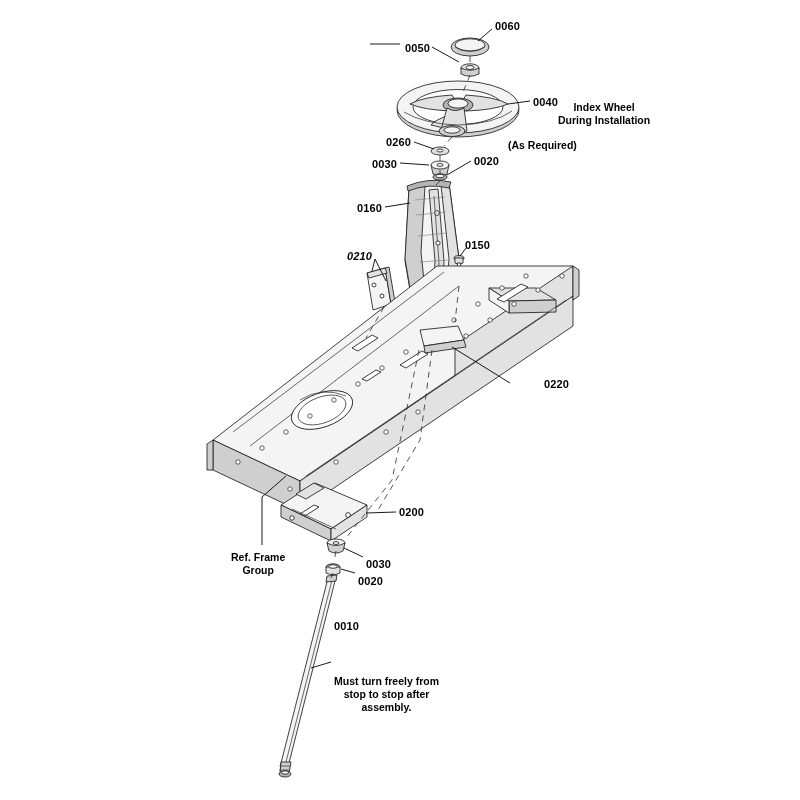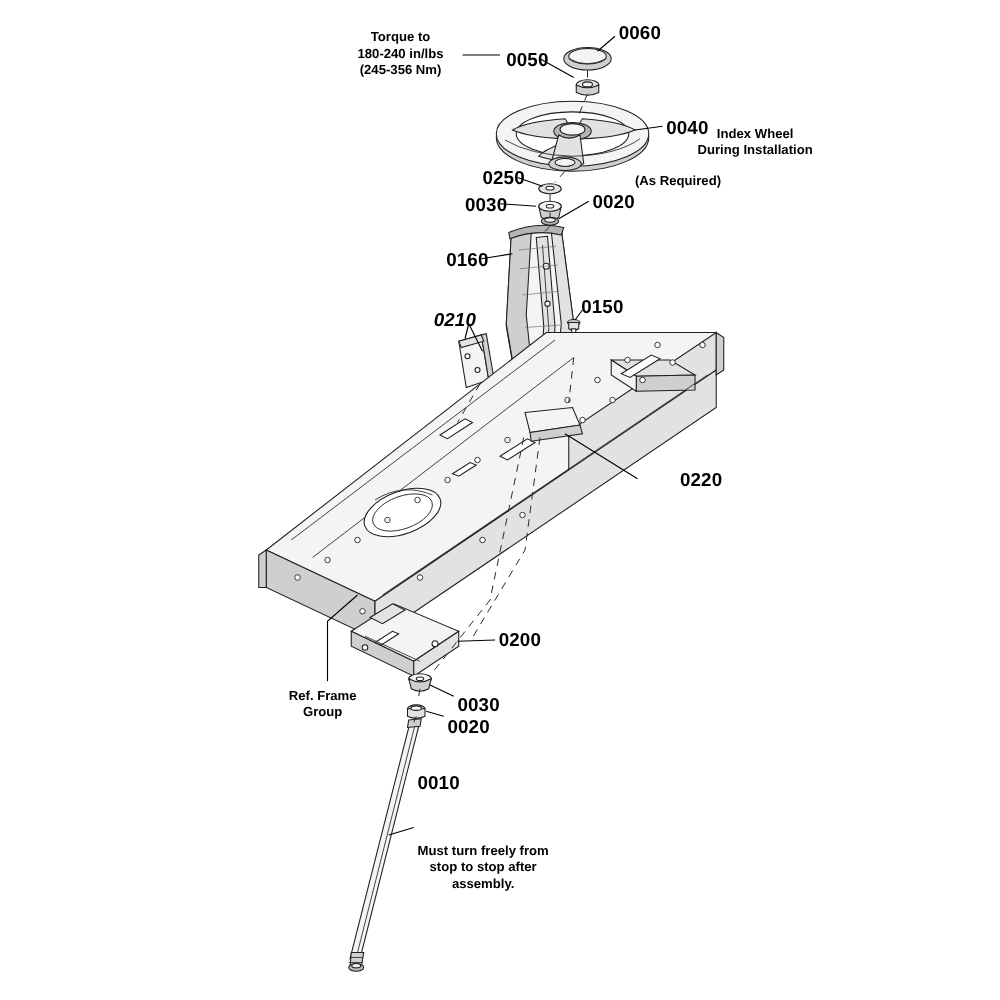--- a/index.html
+++ b/index.html
@@ -11,21 +11,21 @@
     position: relative;
     width: 800px;
     height: 800px;
     background: #ffffff;
     overflow: hidden;
     font-family: "Liberation Sans", sans-serif;
   }
   .lbl {
     position: absolute;
     font-family: "Liberation Sans", sans-serif;
-    font-size: 15px;
+    font-size: 11px;
     font-weight: bold;
     color: #000000;
     white-space: pre;
     line-height: 13px;
     letter-spacing: 0.1px;
   }
   .note {
     position: absolute;
     font-family: "Liberation Sans", sans-serif;
     font-size: 10.5px;
@@ -286,35 +286,32 @@
 
       <path class="leader" d="M331 662 L311 668"></path>
 
       <path class="leader" d="M262 545 L262 497 L286 476"></path>
     </g>
   </svg>
 
   <div class="lbl" style="left:495px; top:20px;">0060</div>
   <div class="lbl" style="left:405px; top:42px;">0050</div>
   <div class="lbl" style="left:533px; top:96px;">0040</div>
-  <div class="lbl" style="left:386px; top:136px;">0250</div>
+  <div class="lbl" style="left:386px; top:136px;">0260</div>
   <div class="lbl" style="left:372px; top:158px;">0030</div>
   <div class="lbl" style="left:474px; top:155px;">0020</div>
   <div class="lbl" style="left:357px; top:202px;">0160</div>
   <div class="lbl" style="left:347px; top:250px;font-style:italic;">0210</div>
   <div class="lbl" style="left:465px; top:239px;">0150</div>
   <div class="lbl" style="left:512px; top:378px;padding-left:32px;">0220</div>
   <div class="lbl" style="left:399px; top:506px;text-align:right;">0200</div>
   <div class="lbl" style="left:366px; top:558px;">0030</div>
   <div class="lbl" style="left:358px; top:575px;">0020</div>
   <div class="lbl" style="left:334px; top:620px;">0010</div>
 
-  <div class="note" style="left:286px; top:24px; text-align:center;">Torque to
-180-240 in/lbs
-(245-356 Nm)</div>
   <div class="note" style="left:558px; top:101px;">Index Wheel
 During Installation</div>
   <div class="note" style="left:508px; top:139px;">(As Required)</div>
   <div class="note" style="left:231px; top:551px;">Ref. Frame
 Group</div>
   <div class="note" style="left:334px; top:675px;">Must turn freely from
 stop to stop after
 assembly.</div>
 
 </div>

